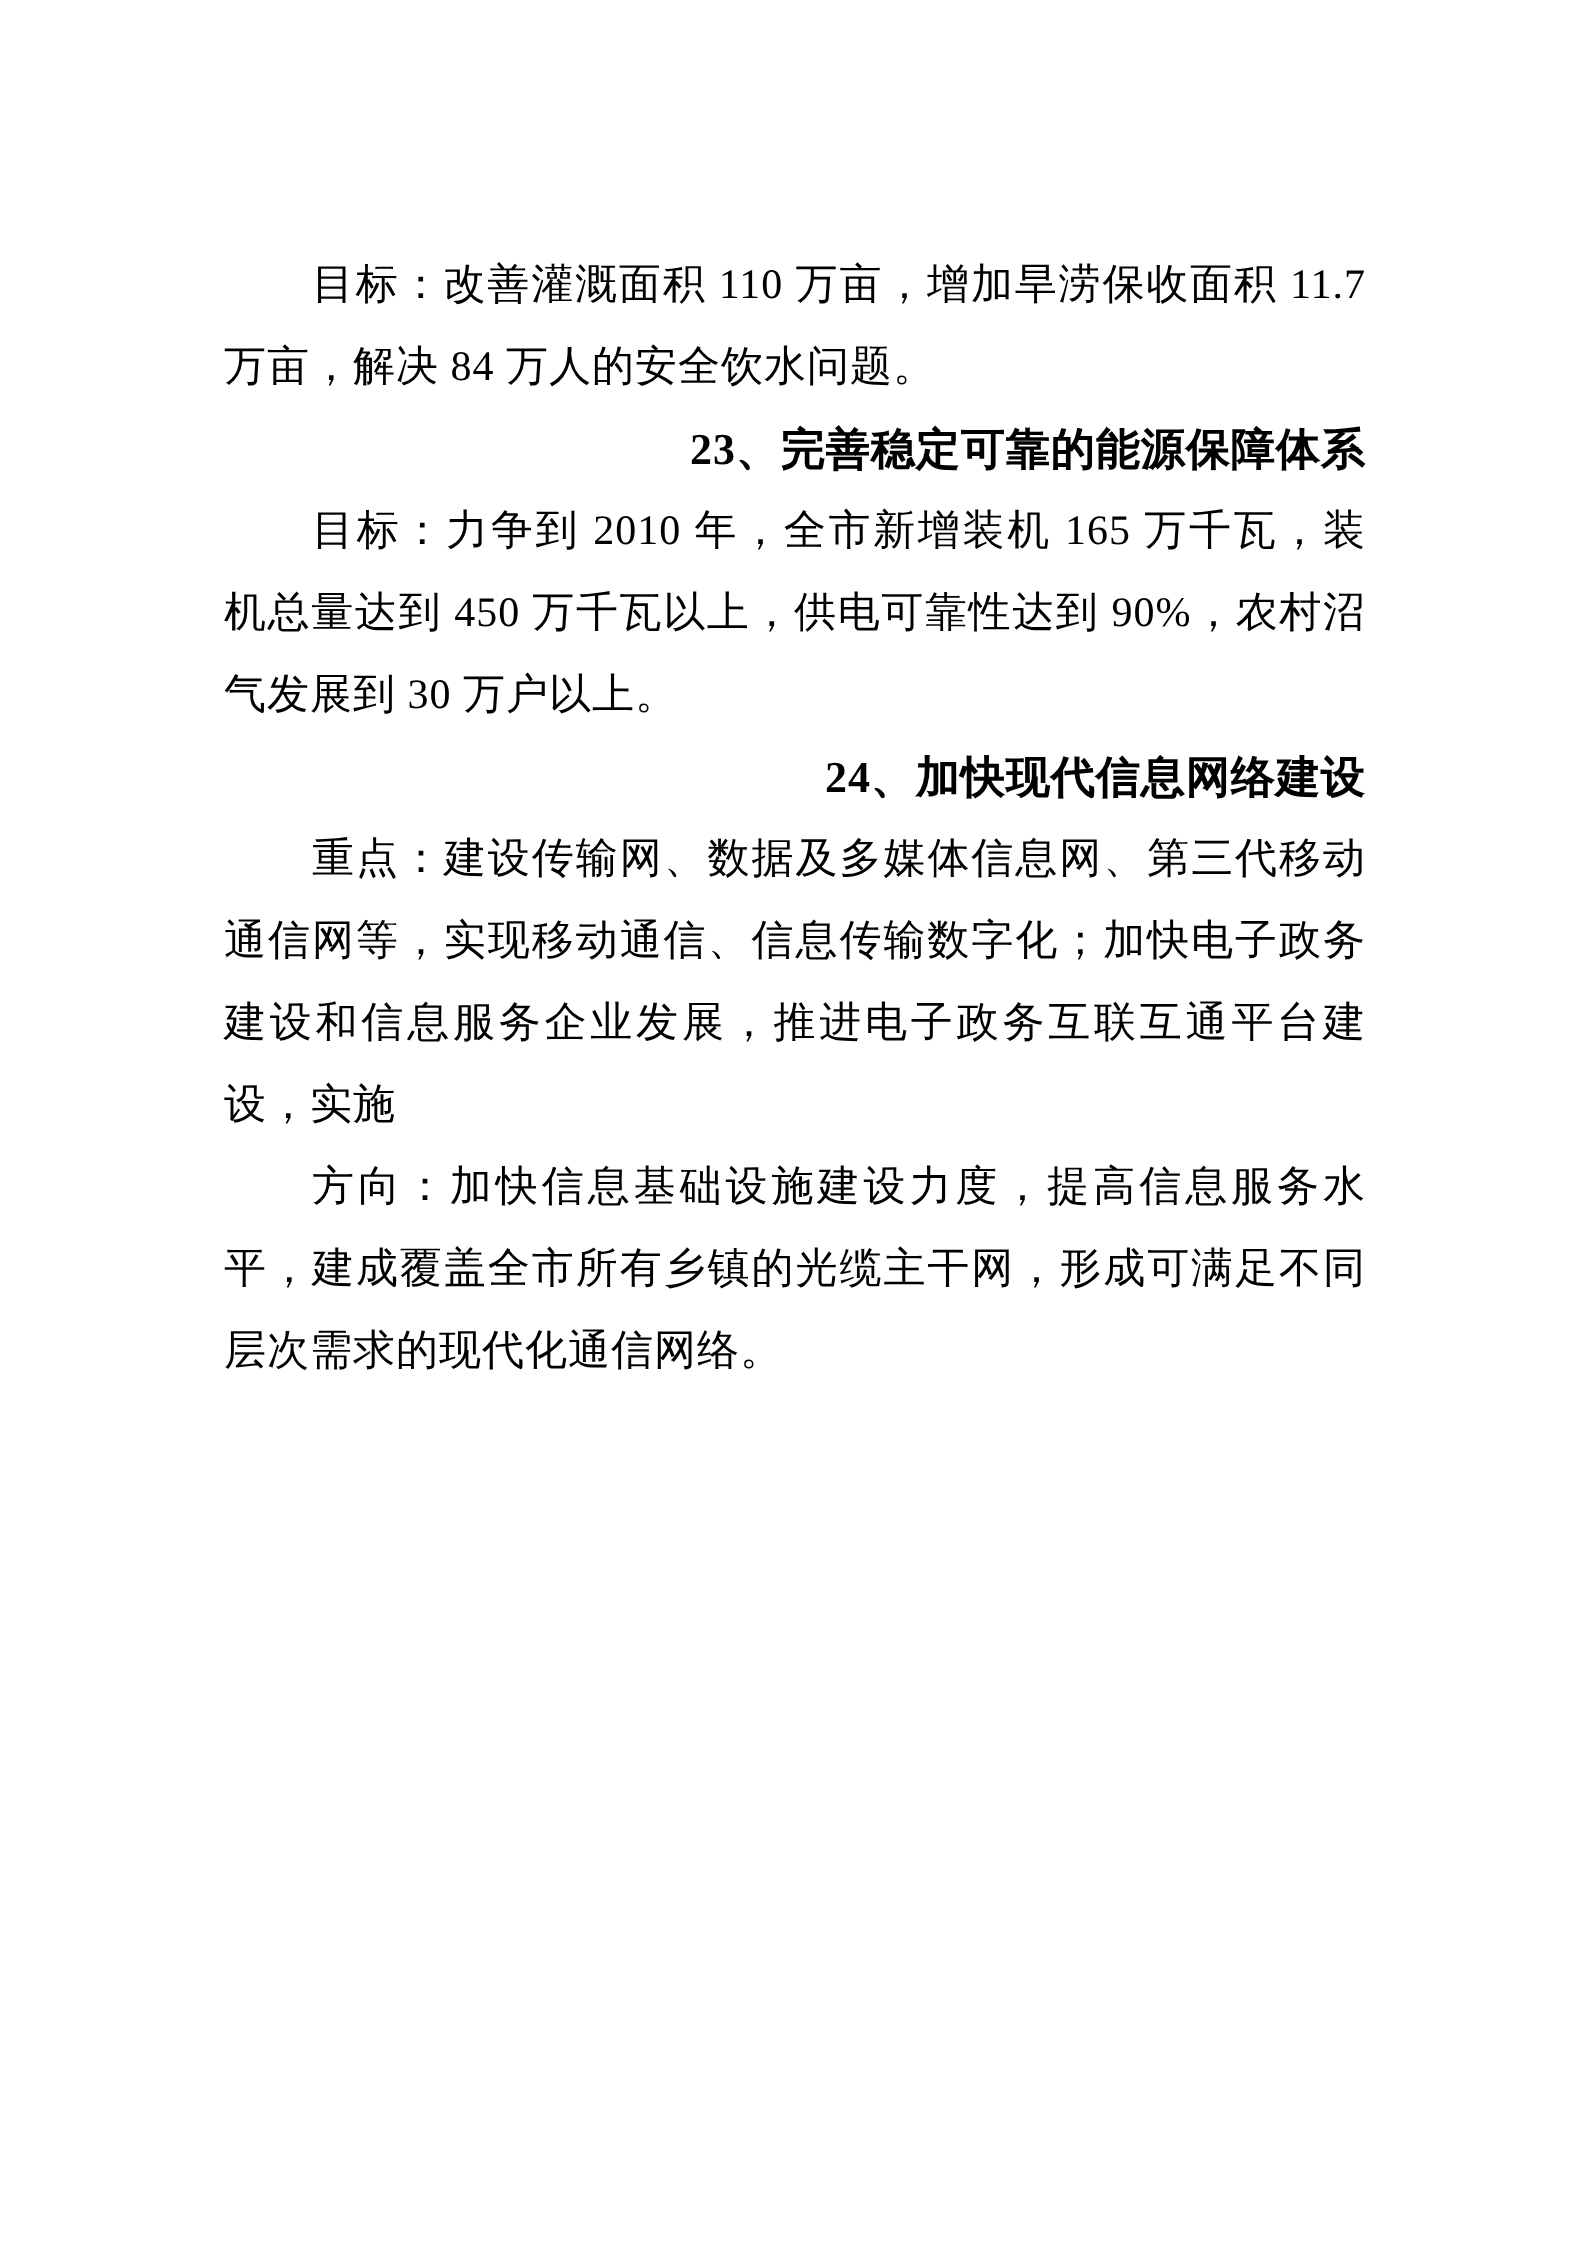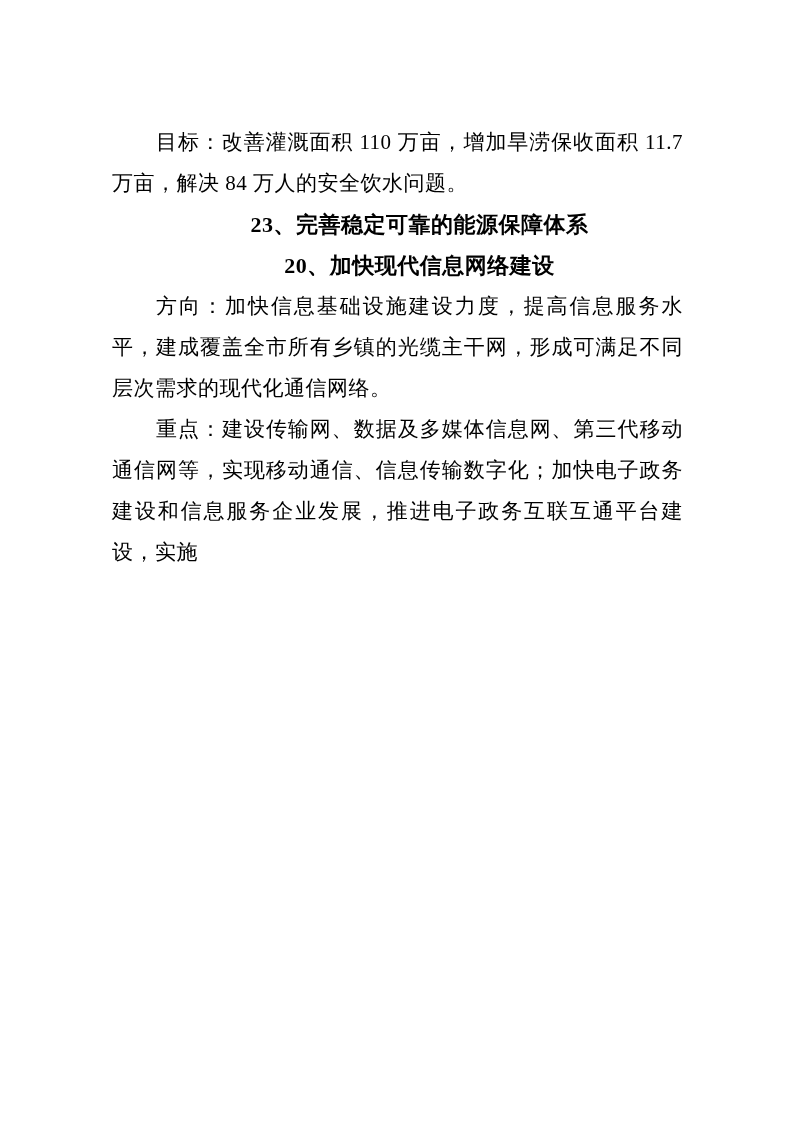--- a/index.html
+++ b/index.html
@@ -28,21 +28,21 @@
     line-height: 41px;
     text-align: justify;
     text-indent: 44px;
     letter-spacing: 0.5px;
   }
   .heading {
     margin: 0;
     font-size: 22px;
     line-height: 41px;
     font-weight: bold;
-    text-align: center;
+    text-align: right;
     text-indent: 44px;
     letter-spacing: 0.5px;
     font-family: Liberation Serif, serif;
   }
   .page-number {
     position: absolute;
     left: 0;
     right: 0;
     top: 1036px;
     text-align: center;
@@ -50,18 +50,19 @@
     line-height: 20px;
   }
 </style>
 </head>
 <body>
 
 <div class="page">
   <div class="content">
     <p class="para">目标：改善灌溉面积 110 万亩，增加旱涝保收面积 11.7 万亩，解决 84 万人的安全饮水问题。</p>
     <h2 class="heading">23、完善稳定可靠的能源保障体系</h2>
-    <h2 class="heading">20、加快现代信息网络建设</h2>
+    <p class="para">目标：力争到 2010 年，全市新增装机 165 万千瓦，装机总量达到 450 万千瓦以上，供电可靠性达到 90%，农村沼气发展到 30 万户以上。</p>
+    <h2 class="heading">24、加快现代信息网络建设</h2>
+    <p class="para">重点：建设传输网、数据及多媒体信息网、第三代移动通信网等，实现移动通信、信息传输数字化；加快电子政务建设和信息服务企业发展，推进电子政务互联互通平台建设，实施</p>
     <p class="para">方向：加快信息基础设施建设力度，提高信息服务水平，建成覆盖全市所有乡镇的光缆主干网，形成可满足不同层次需求的现代化通信网络。</p>
-    <p class="para">重点：建设传输网、数据及多媒体信息网、第三代移动通信网等，实现移动通信、信息传输数字化；加快电子政务建设和信息服务企业发展，推进电子政务互联互通平台建设，实施</p>
   </div>
   <div class="page-number">33</div>
 </div>
 
 </body></html>

